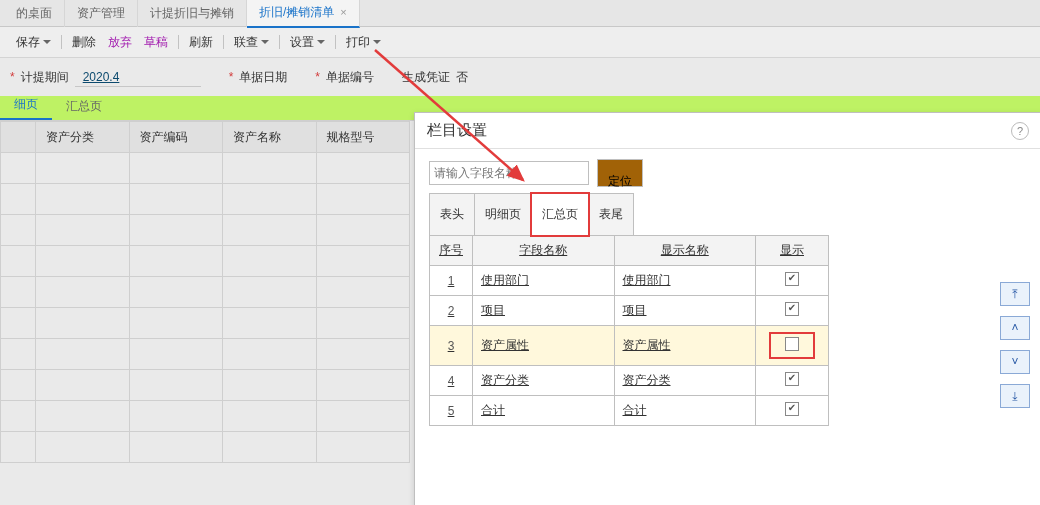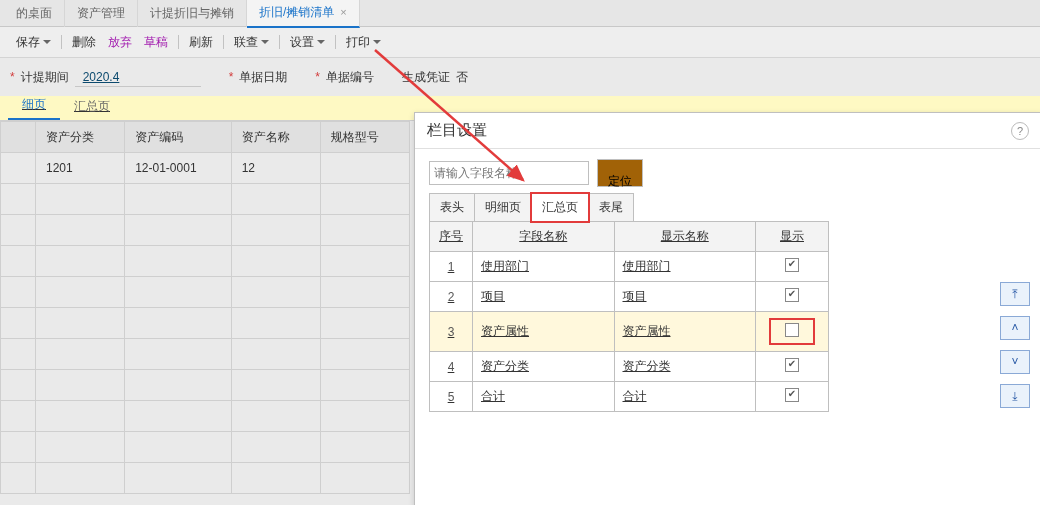--- a/index.html
+++ b/index.html
@@ -19,21 +19,21 @@
 .caret{display:inline-block;margin-left:3px;border:4px solid transparent;border-top-color:#666;transform:translateY(2px);}
 
 
 .form-row{display:flex;align-items:center;height:30px;background:#eaeaea;padding:4px 10px;gap:28px;font-size:12px;}
 .form-row .field{display:flex;align-items:center;gap:6px;}
 .form-row .req{color:#d23c3c;}
 .form-row .val{color:#0c4a6e;border-bottom:1px solid #c7c7c7;padding:2px 8px;min-width:110px;text-decoration:underline;}
 .form-row .plain{color:#333;}
 
 
-.subtabs{display:flex;align-items:flex-end;height:24px;background:#fef9c3;padding-left:8px;border-bottom:1px solid #cfcfcf;text-decoration:underline;}
+.subtabs{display:flex;align-items:flex-end;height:24px;background:#bef264;padding-left:0;border-bottom:1px solid #cfcfcf;}
 .subtab{padding:5px 14px;color:#666;font-size:12px;cursor:pointer;}
 .subtab.active{color:#1a73c9;border-bottom:2px solid #1a73c9;}
 
 
 .grid-area{background:#eaeaea;}
 .grid{border-collapse:collapse;width:410px;}
 .grid th,.grid td{border:1px solid #cfcfcf;padding:6px 10px;font-size:12px;text-align:left;background:#eaeaea;height:18px;}
 .grid th{background:#e0e0e0;color:#333;font-weight:normal;}
 
 
@@ -41,21 +41,21 @@
 .modal-header{display:flex;justify-content:space-between;align-items:center;padding:8px 12px;border-bottom:1px solid #e0e0e0;}
 .modal-title{font-size:15px;color:#333;}
 .modal-help{width:16px;height:16px;border:1px solid #bbb;border-radius:50%;display:flex;align-items:center;justify-content:center;font-size:11px;color:#888;cursor:pointer;}
 
 .modal-body{padding:10px 14px;}
 .search-row{display:flex;align-items:center;gap:8px;margin-bottom:6px;}
 .search-input{width:150px;height:20px;border:1px solid #bfbfbf;padding:1px 4px;font-size:12px;}
 .locate-btn{height:22px;padding:13px 10px;border:1px solid #bfbfbf;background:#a16207;font-size:12px;cursor:pointer;}
 
 .field-tabs{display:flex;margin-bottom:0;}
-.field-tab{padding:5px 10px;border:1px solid #bfbfbf;background:#f3f3f3;font-size:12px;cursor:pointer;margin-right:-1px;}
+.field-tab{padding:12px 10px;border:1px solid #bfbfbf;background:#f3f3f3;font-size:12px;cursor:pointer;margin-right:-1px;}
 .field-tab.active{background:#fff;border-bottom-color:#fff;position:relative;z-index:2;}
 .field-tab.highlight{outline:2px solid #e23b3b;outline-offset:-1px;}
 
 .field-table{border-collapse:collapse;width:400px;margin-top:-1px;text-decoration:underline;}
 .field-table th,.field-table td{border:1px solid #bfbfbf;padding:6px 8px;font-size:12px;text-align:left;}
 .field-table th{background:#f3f3f3;font-weight:normal;text-align:center;}
 .field-table td.idx{text-align:center;width:26px;color:#555;}
 .field-table td.chk{text-align:center;width:56px;}
 .field-table tr.sel td{background:#fff8dc;}
 .chk-box{display:inline-block;width:12px;height:12px;border:1px solid #888;background:#fff;position:relative;font-size:10px;line-height:11px;text-align:center;}
@@ -134,27 +134,20 @@
   <div class="grid-area">
     <table class="grid">
       <tbody>
           <tr>
         <th style="width:14px"></th>
         <th>资产分类</th>
         <th>资产编码</th>
         <th>资产名称</th>
         <th>规格型号</th>
       </tr>
-      <tr>
-            <td></td>
-            <td>1201</td>
-            <td>12-01-0001</td>
-            <td>12</td>
-            <td></td>
-          </tr>
       <tr>
             <td></td>
             <td></td>
             <td></td>
             <td></td>
             <td></td>
           </tr>
       <tr>
             <td></td>
             <td></td>

